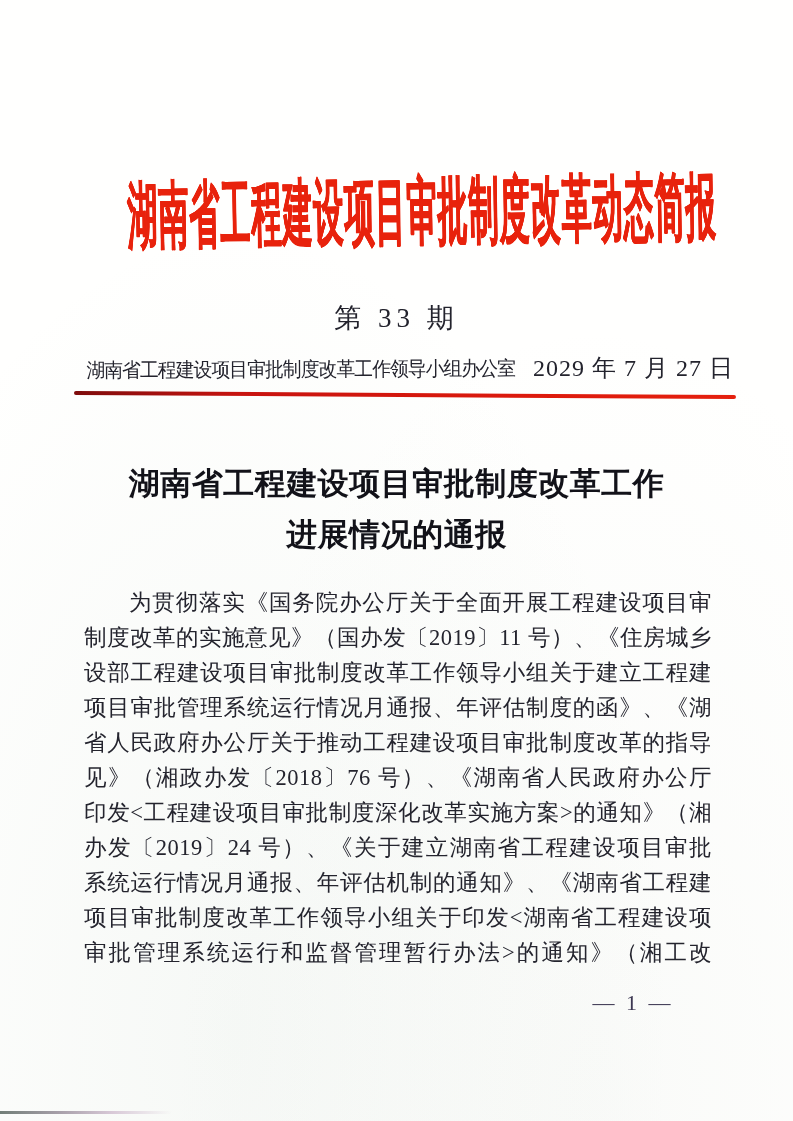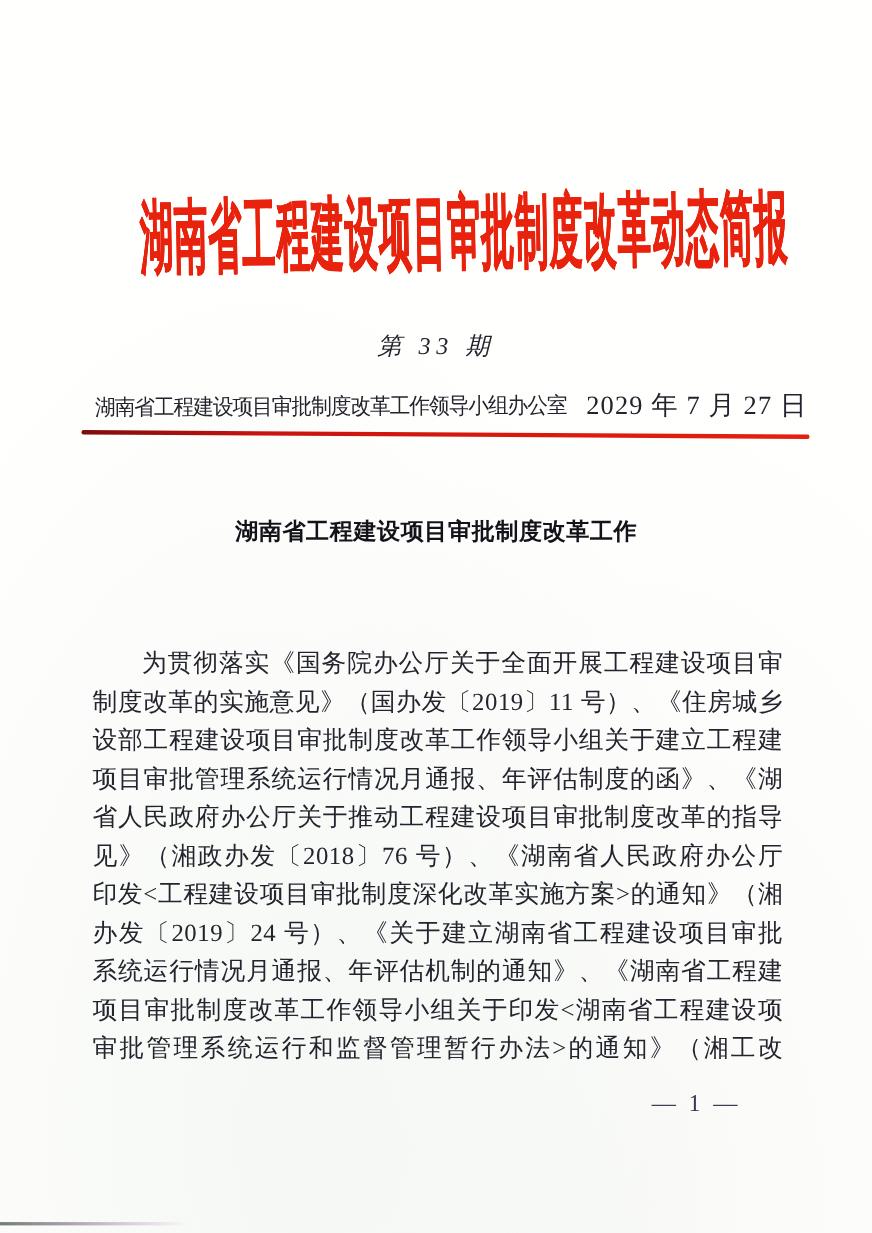--- a/index.html
+++ b/index.html
@@ -43,24 +43,23 @@
     transform-origin: center center;
   }
 
   
   .issue-line {
     position: absolute;
     top: 300px;
     left: 0;
     right: 0;
     text-align: center;
-    font-size: 22px;
+    font-size: 27px;
     letter-spacing: 5px;
     color: #23232d;
-    font-style: italic;
   }
 
   
   .byline {
     position: absolute;
     top: 352px;
     left: 0;
     right: 0;
     display: flex;
     justify-content: center;
@@ -94,21 +93,21 @@
   }
 
   
   .doc-title {
     position: absolute;
     top: 458px;
     left: 0;
     right: 0;
     text-align: center;
     font-weight: bold;
-    font-size: 21px;
+    font-size: 31px;
     line-height: 51px;
     letter-spacing: 0.5px;
     color: #121219;
   }
 
   
   .body-block {
     position: absolute;
     top: 585px;
     left: 84px;
@@ -164,20 +163,21 @@
 
   <div class="byline">
     <span class="byline-office">湖南省工程建设项目审批制度改革工作领导小组办公室</span>
     <span class="byline-date">2029 年 7 月 27 日</span>
   </div>
 
   <div class="red-rule"></div>
 
   <div class="doc-title">
     <div>湖南省工程建设项目审批制度改革工作</div>
+    <div>进展情况的通报</div>
   </div>
 
   <div class="body-block">
     <div class="body-line indent">为贯彻落实《国务院办公厅关于全面开展工程建设项目审批</div>
     <div class="body-line">制度改革的实施意见》（国办发〔2019〕11 号）、《住房城乡建</div>
     <div class="body-line">设部工程建设项目审批制度改革工作领导小组关于建立工程建设</div>
     <div class="body-line">项目审批管理系统运行情况月通报、年评估制度的函》、《湖南</div>
     <div class="body-line">省人民政府办公厅关于推动工程建设项目审批制度改革的指导意</div>
     <div class="body-line">见》（湘政办发〔2018〕76 号）、《湖南省人民政府办公厅关于</div>
     <div class="body-line">印发&lt;工程建设项目审批制度深化改革实施方案&gt;的通知》（湘政</div>

